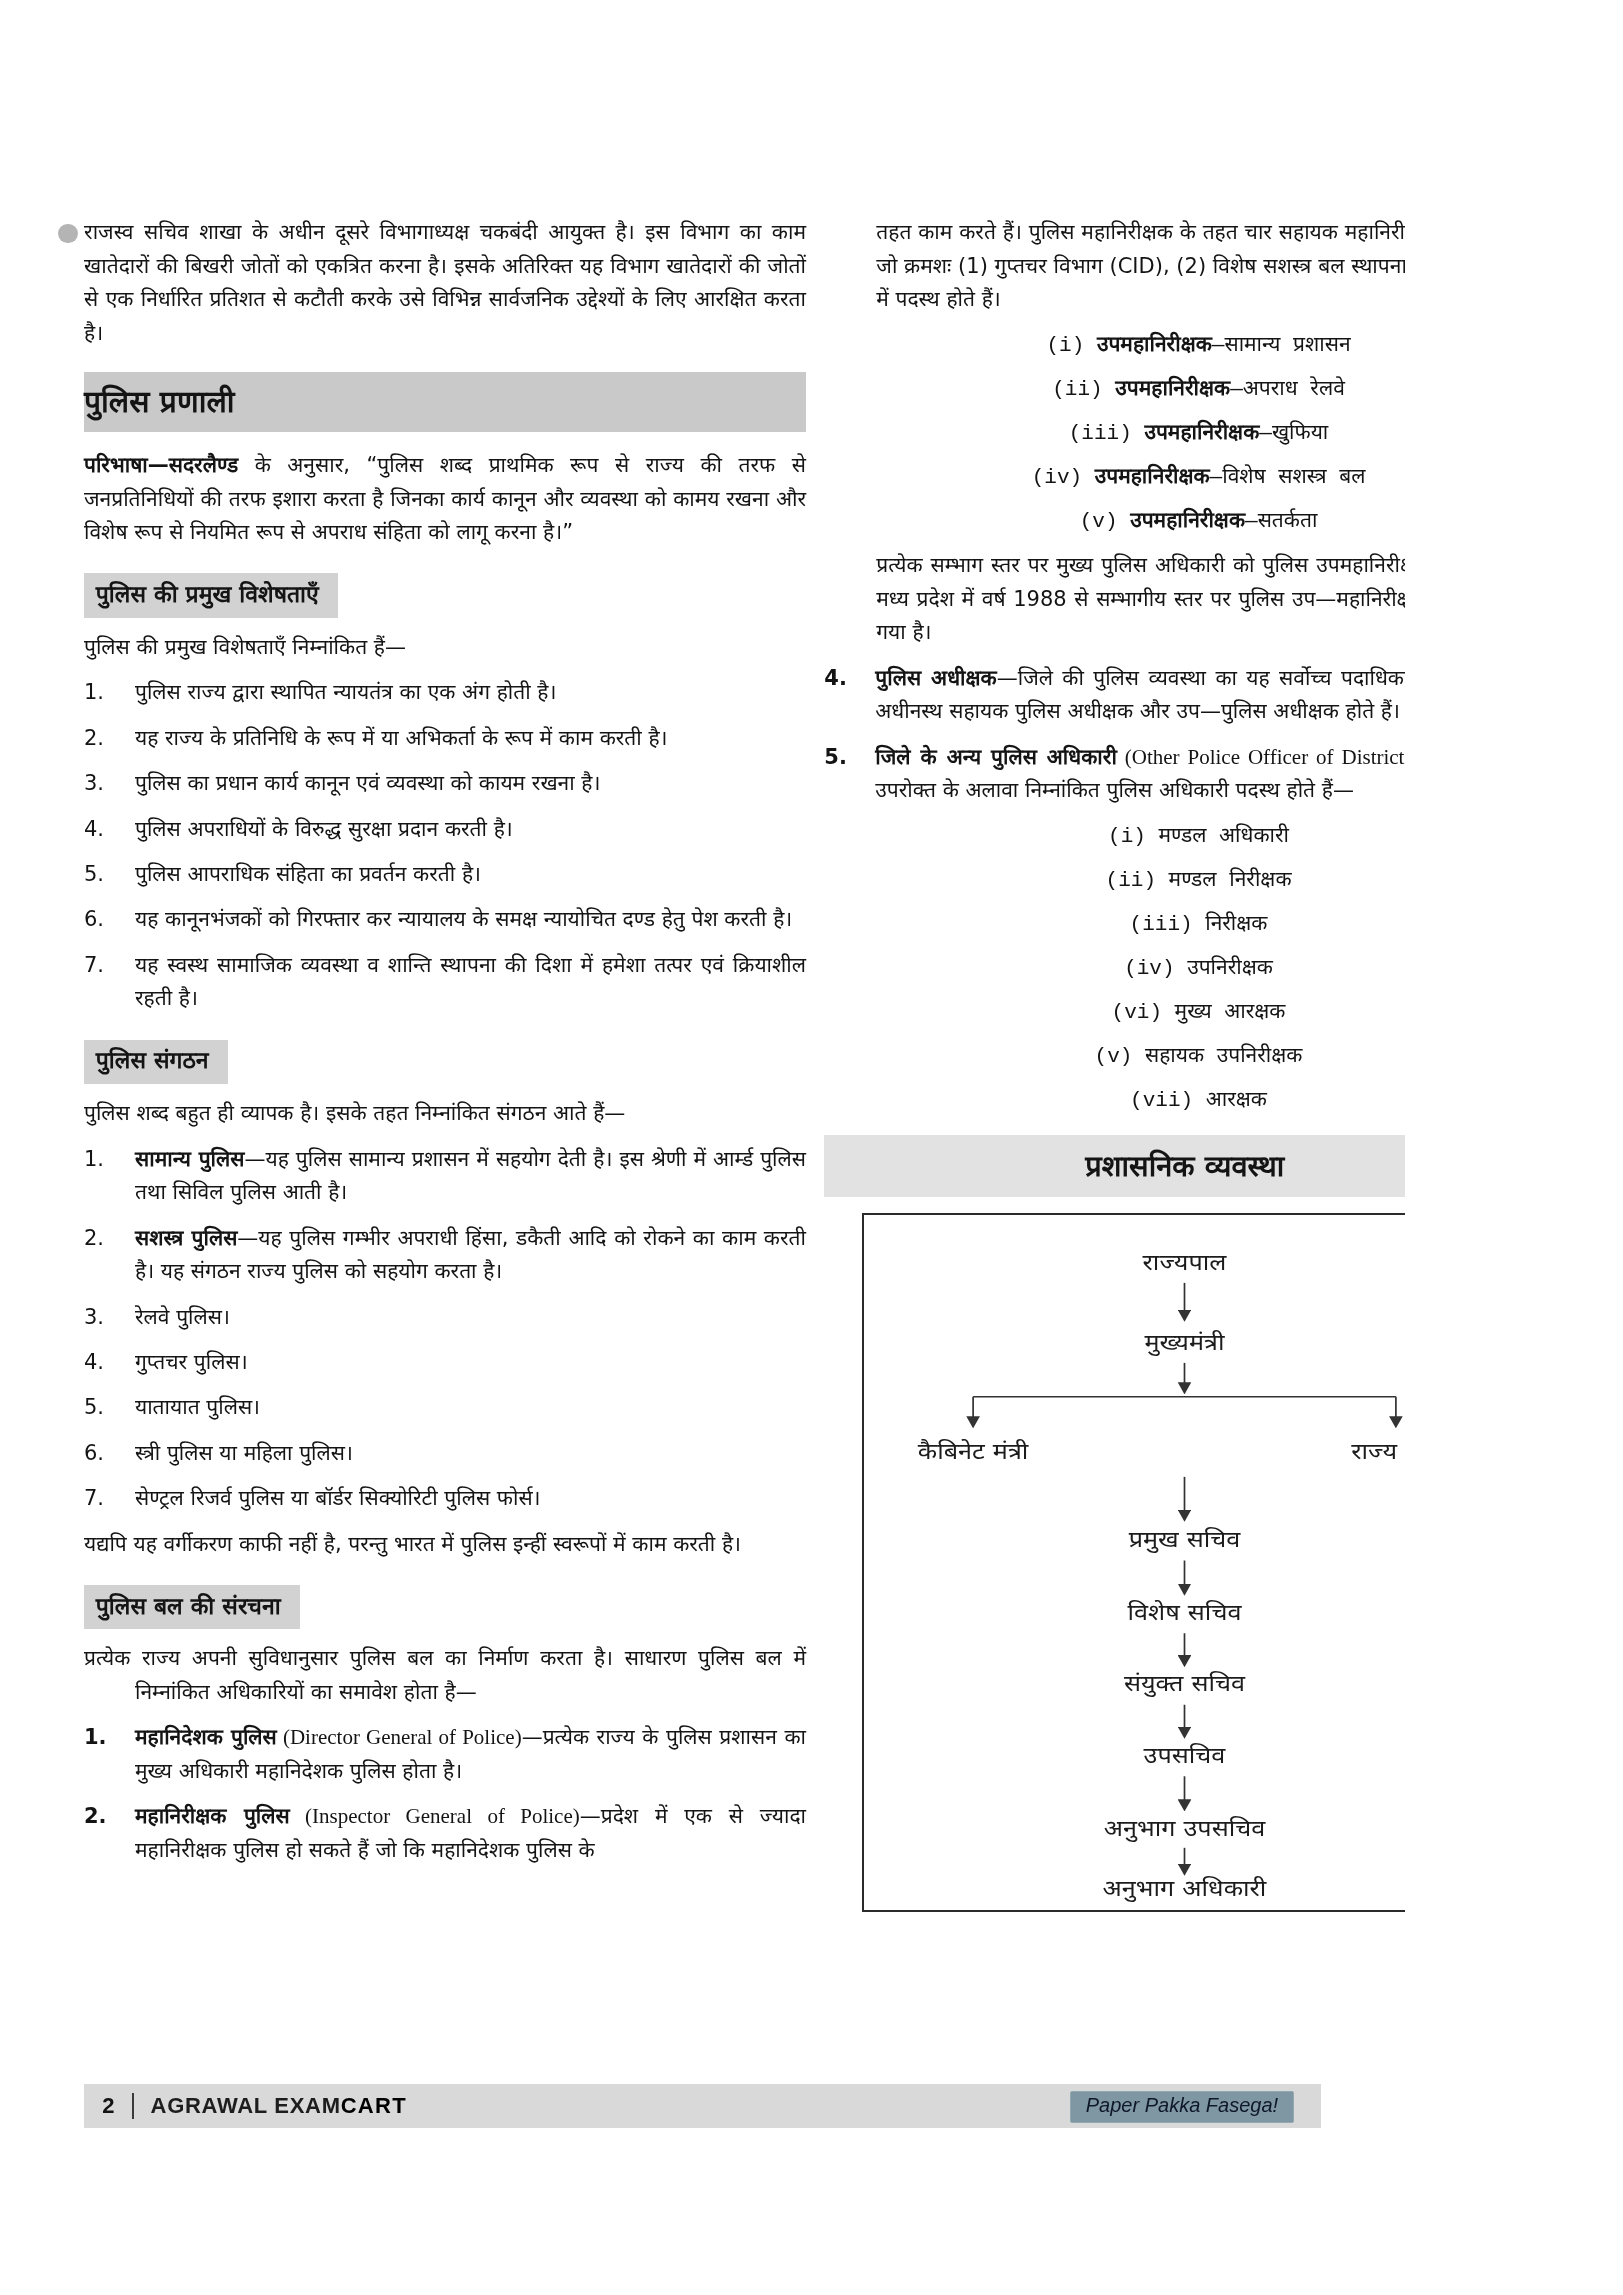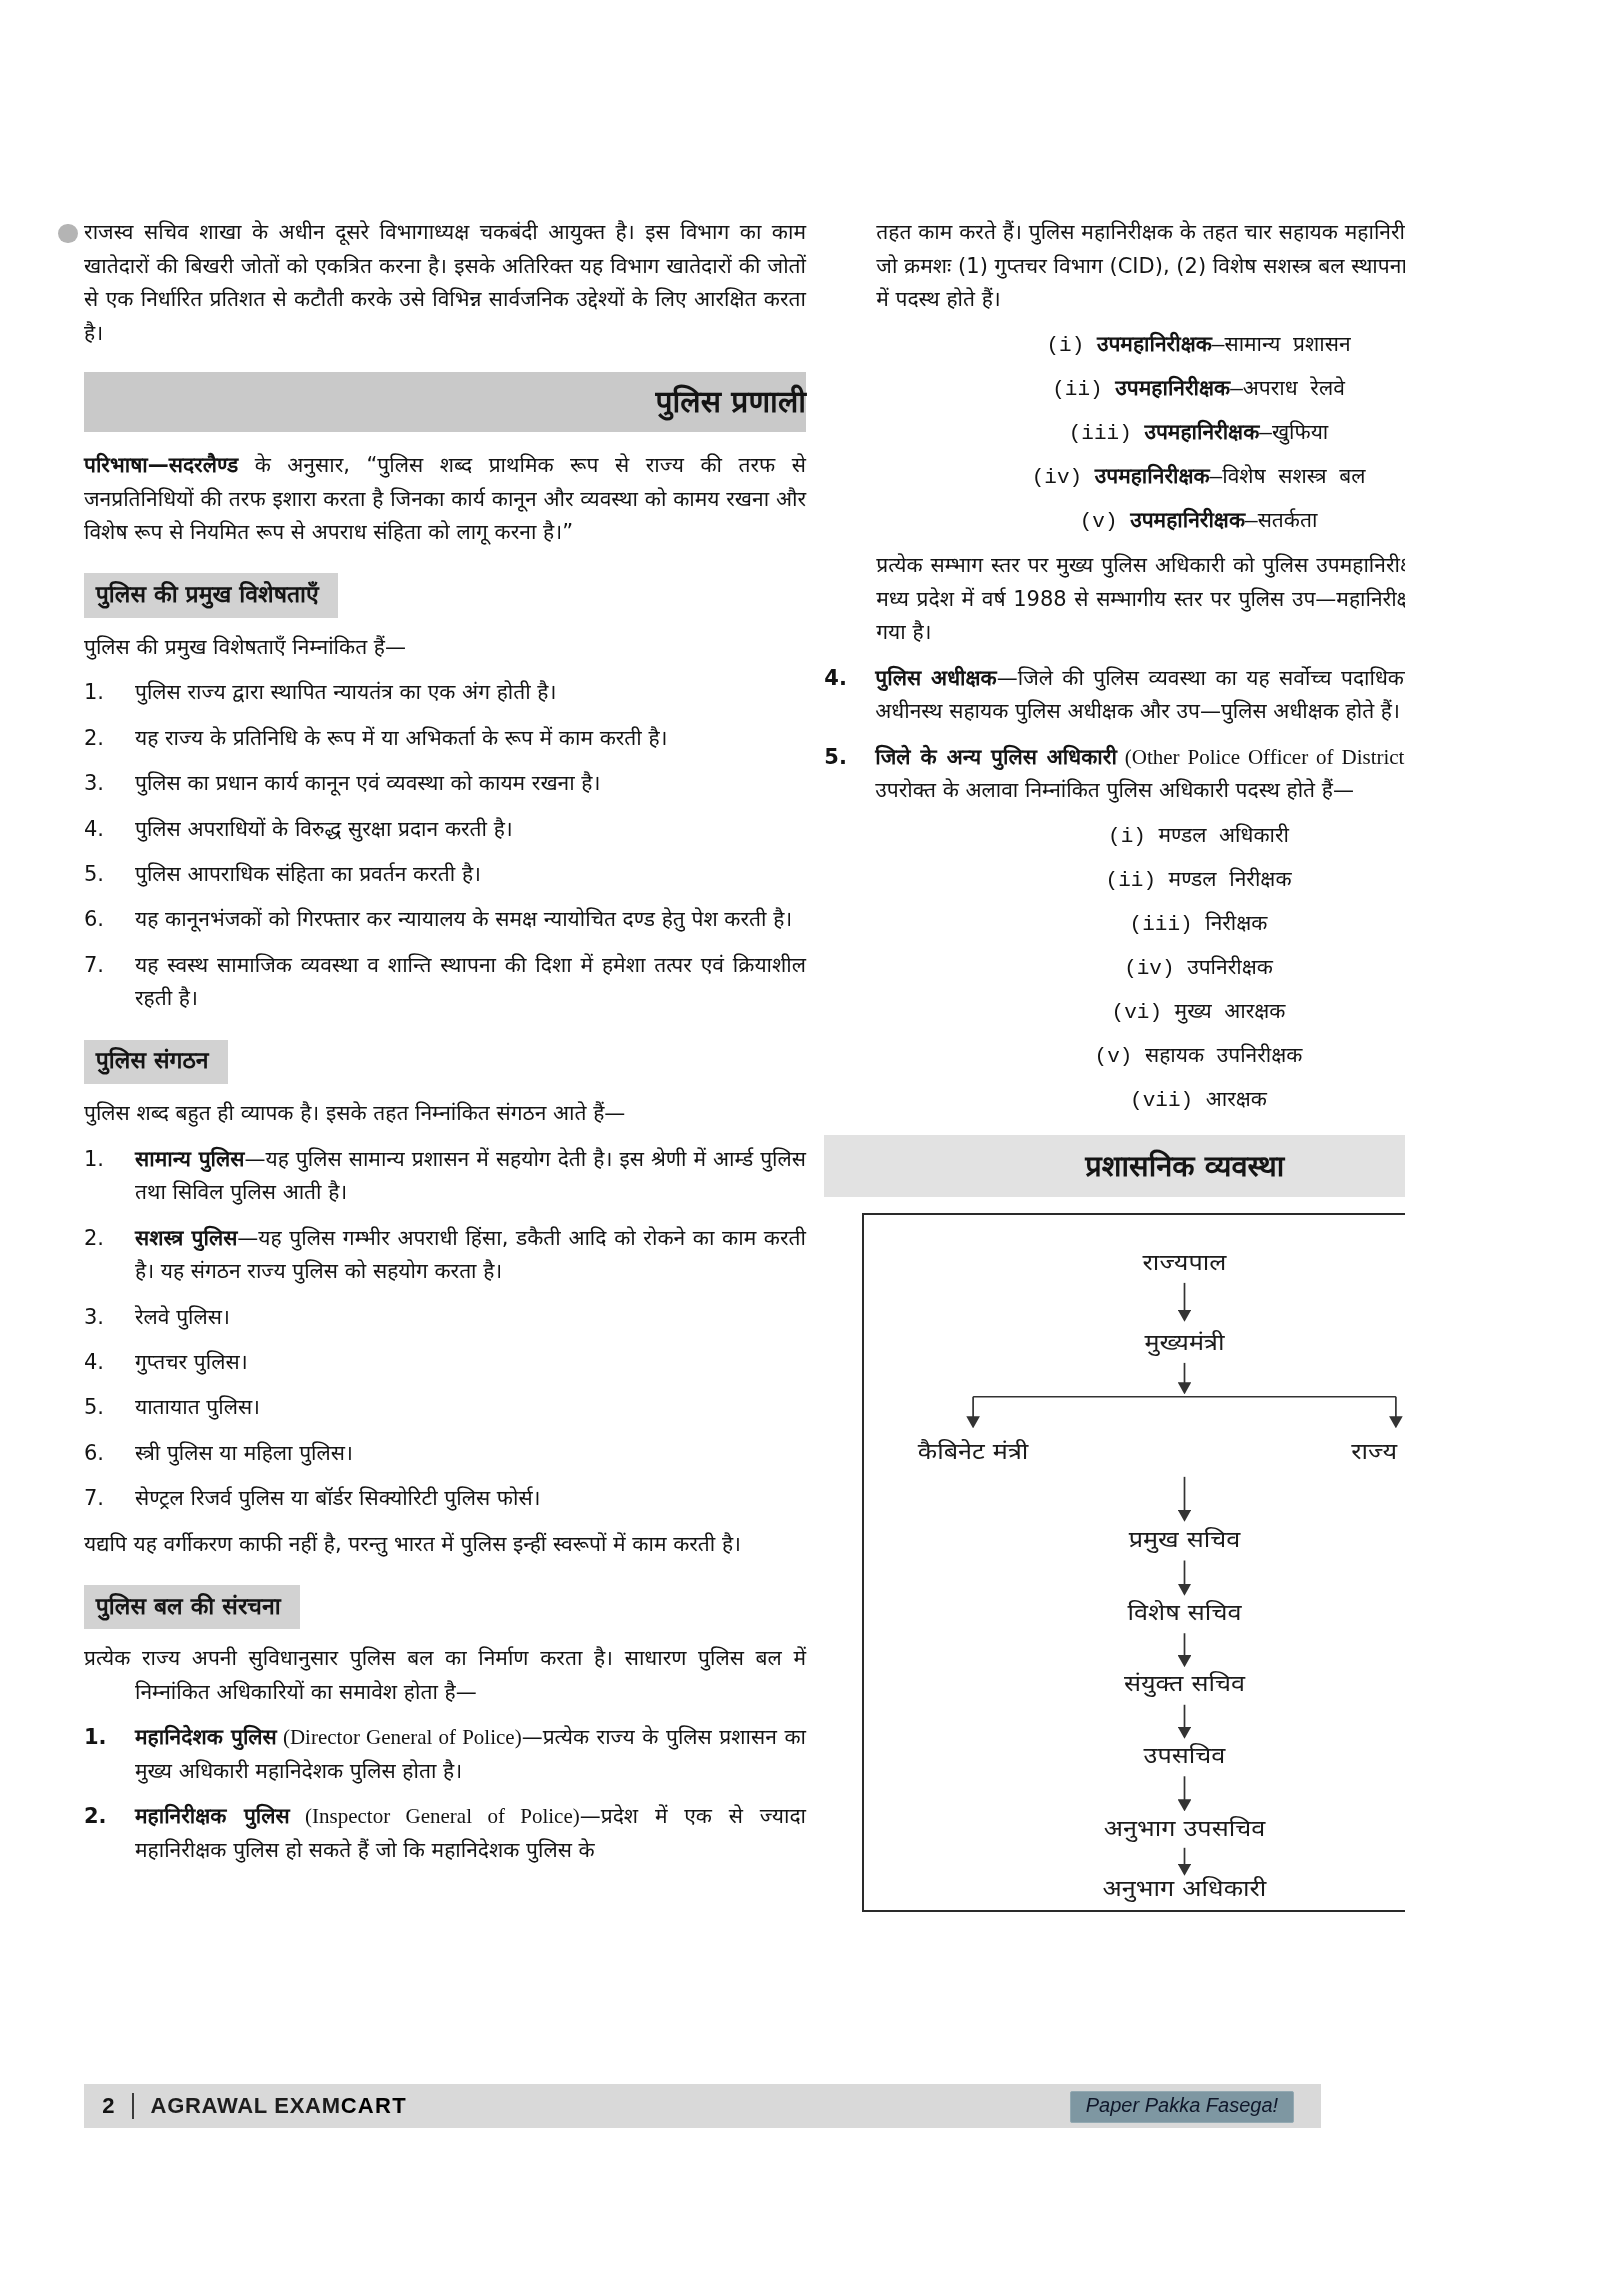--- a/index.html
+++ b/index.html
@@ -18,21 +18,21 @@
   .col{width:722px;font-size:21px;line-height:1.6;text-align:justify;}
   .col-right{width:721px;}
 
   
   .bullet-row{display:flex;margin-bottom:22px;}
   .disc{flex:0 0 19.6px;width:19.6px;height:19.6px;border-radius:50%;background:#b4b4b4;margin:7.9px 6.5px 0 -26px;}
   .bullet-text{flex:1;}
 
   
   .section-bar{
-    background:#c9c9c9;text-align:right;font-weight:bold;
+    background:#c9c9c9;text-align:left;font-weight:bold;
     font-size:30px;line-height:1.2;padding:11.8px 0;margin:3.9px 0 17px 0;
   }
   .subheader{
     display:inline-block;background:#d2d2d2;font-weight:bold;
     font-size:23px;line-height:1.2;padding:7.9px 19.6px 9.2px 11.8px;margin:11.8px 0 13px 0;
     text-align:left;
   }
   .admin-bar{
     background:#e2e2e2;text-align:center;font-weight:bold;
     font-size:29px;line-height:1.25;padding:13px 12px;margin:17px 0 15.7px 0;

